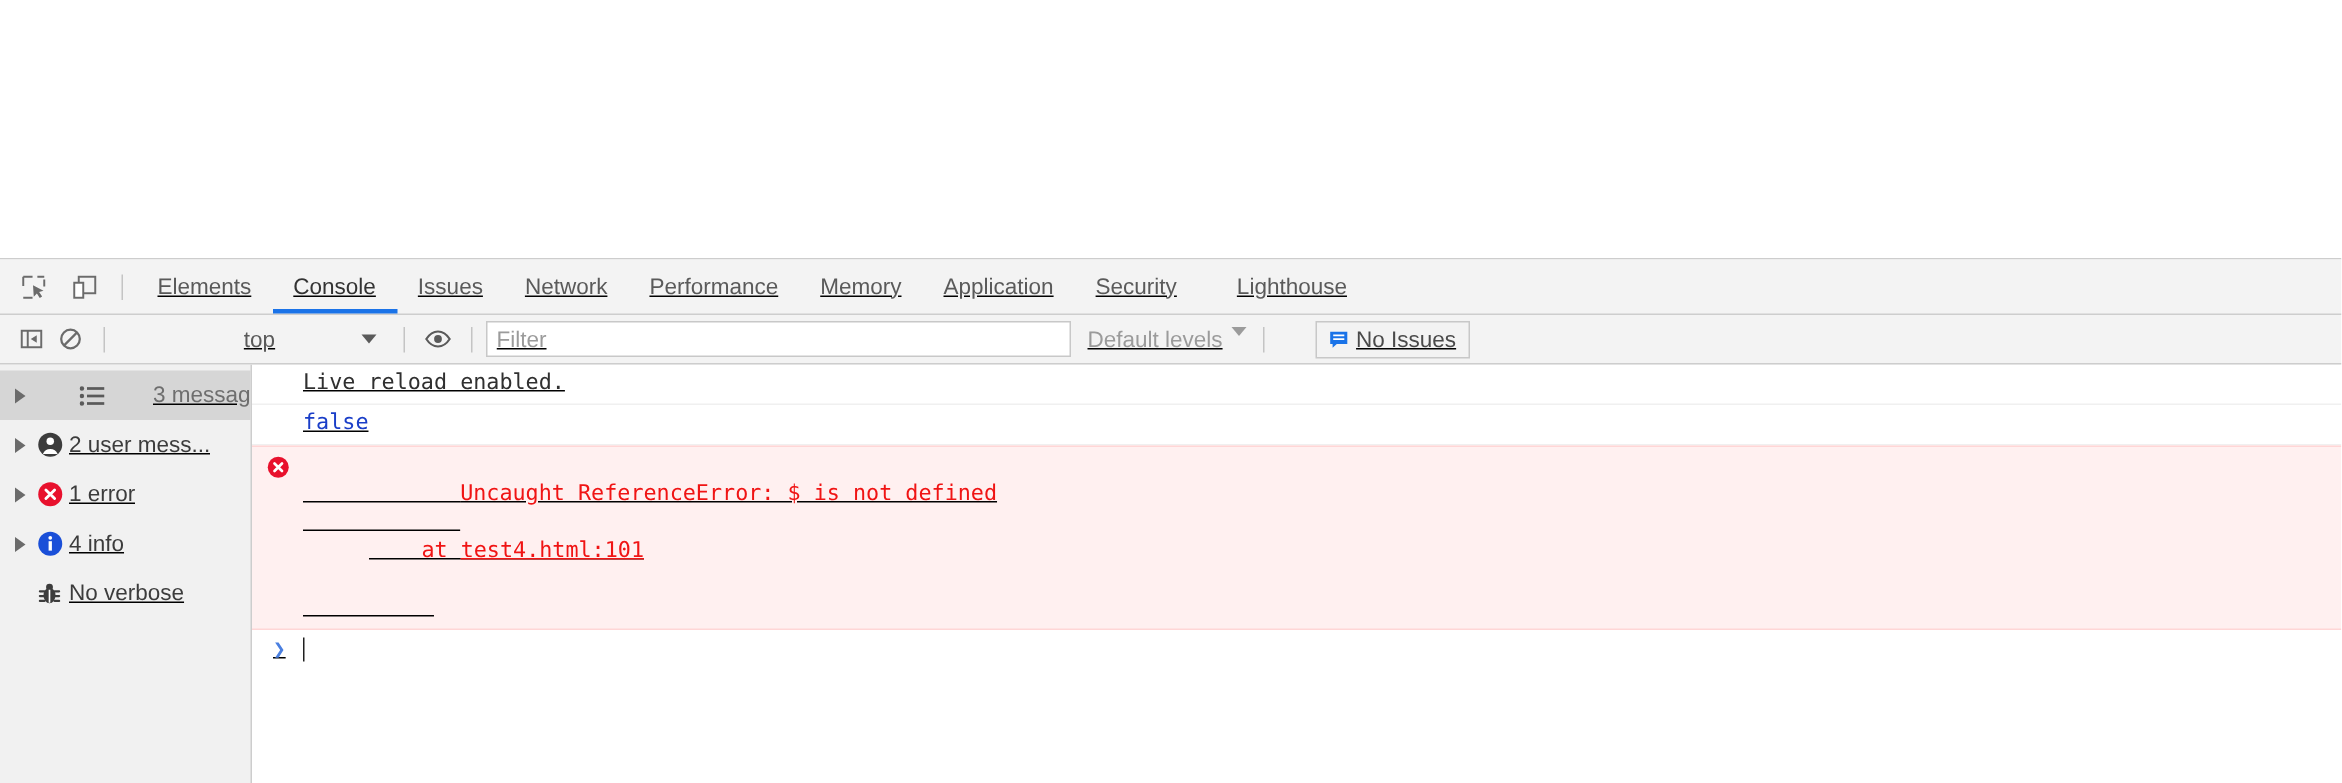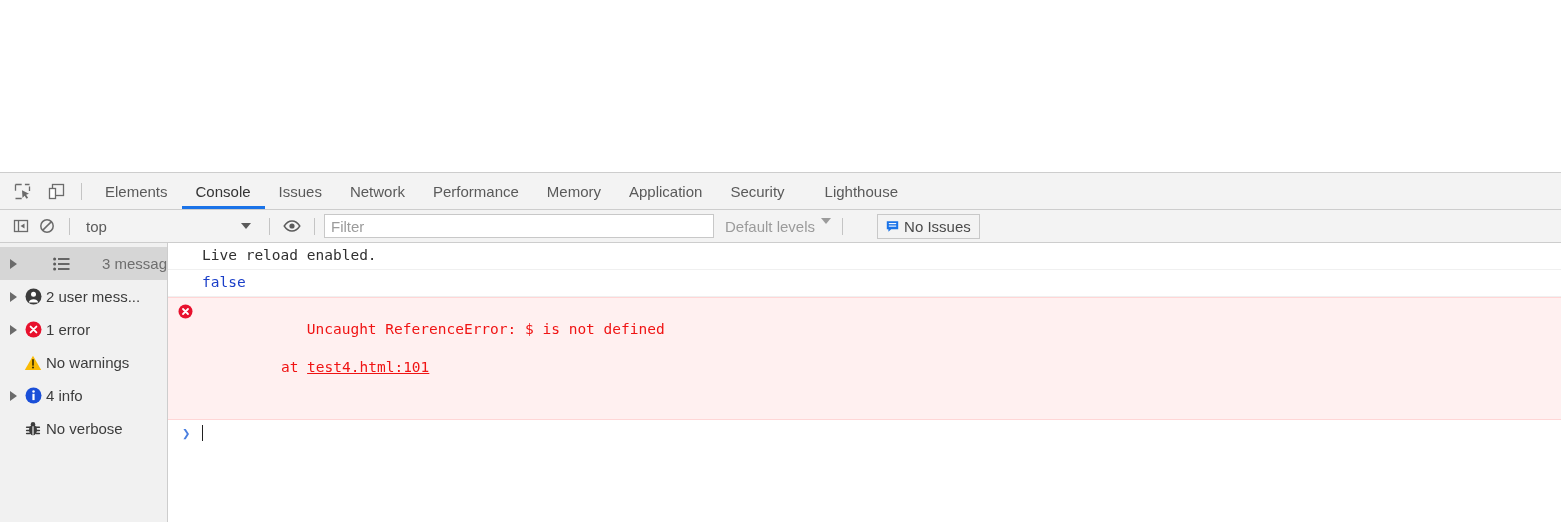--- a/index.html
+++ b/index.html
@@ -31,20 +31,21 @@
 
   
   .devtools {
     position: absolute;
     left: 0; top: 172px;
     width: 1561px;
     height: 350px;
     background: #ffffff;
     border-top: 1px solid #cdcdcd;
     box-sizing: border-box;
+    text-decoration: underline;
   }
 
   
   .tabbar {
     position: relative;
     height: 37px;
     background: #f3f3f3;
     border-bottom: 1px solid #cdcdcd;
     display: flex;
     align-items: center;
@@ -119,20 +120,21 @@
     margin: 0 9px;
   }
   .context-select {
     position: relative;
     width: 181px;
     height: 23px;
     display: flex;
     align-items: center;
     background: #f3f3f3;
     cursor: pointer;
+    justify-content: center;
   }
   .context-select .label {
     font-size: 15px;
     color: #5a5a5a;
     padding-left: 7px;
   }
   .context-select .caret {
     position: absolute;
     right: 9px;
     top: 50%;
@@ -458,31 +460,20 @@
             </span>
           <span class="ico">
             <svg width="17" height="17" viewBox="0 0 17 17">
               <circle cx="8.5" cy="8.5" r="8" fill="#e8112d"></circle>
               <path d="M5.6 5.6l5.8 5.8M11.4 5.6l-5.8 5.8" stroke="#ffffff" stroke-width="1.9" stroke-linecap="round"></path>
             </svg>
           </span>
           <span class="txt">1 error</span>
         </div>
 
-        <div class="side-item">
-          <span class="tri"></span>
-          <span class="ico">
-            <svg width="18" height="16" viewBox="0 0 18 16">
-              <path d="M9 0.8l8.2 14.2H0.8z" fill="#fabb05"></path>
-              <path d="M9 4.8v5.2" stroke="#3c3000" stroke-width="1.7" stroke-linecap="round"></path>
-              <circle cx="9" cy="12.5" r="1.05" fill="#3c3000"></circle>
-            </svg>
-          </span>
-          <span class="txt">No warnings</span>
-        </div>
 
         <div class="side-item">
           <span class="tri">
               <i></i>
             </span>
           <span class="ico">
             <svg width="17" height="17" viewBox="0 0 17 17">
               <circle cx="8.5" cy="8.5" r="8" fill="#1a4fd8"></circle>
               <circle cx="8.5" cy="4.5" r="1.25" fill="#ffffff"></circle>
               <rect x="7.4" y="6.8" width="2.2" height="6.3" fill="#ffffff"></rect>

